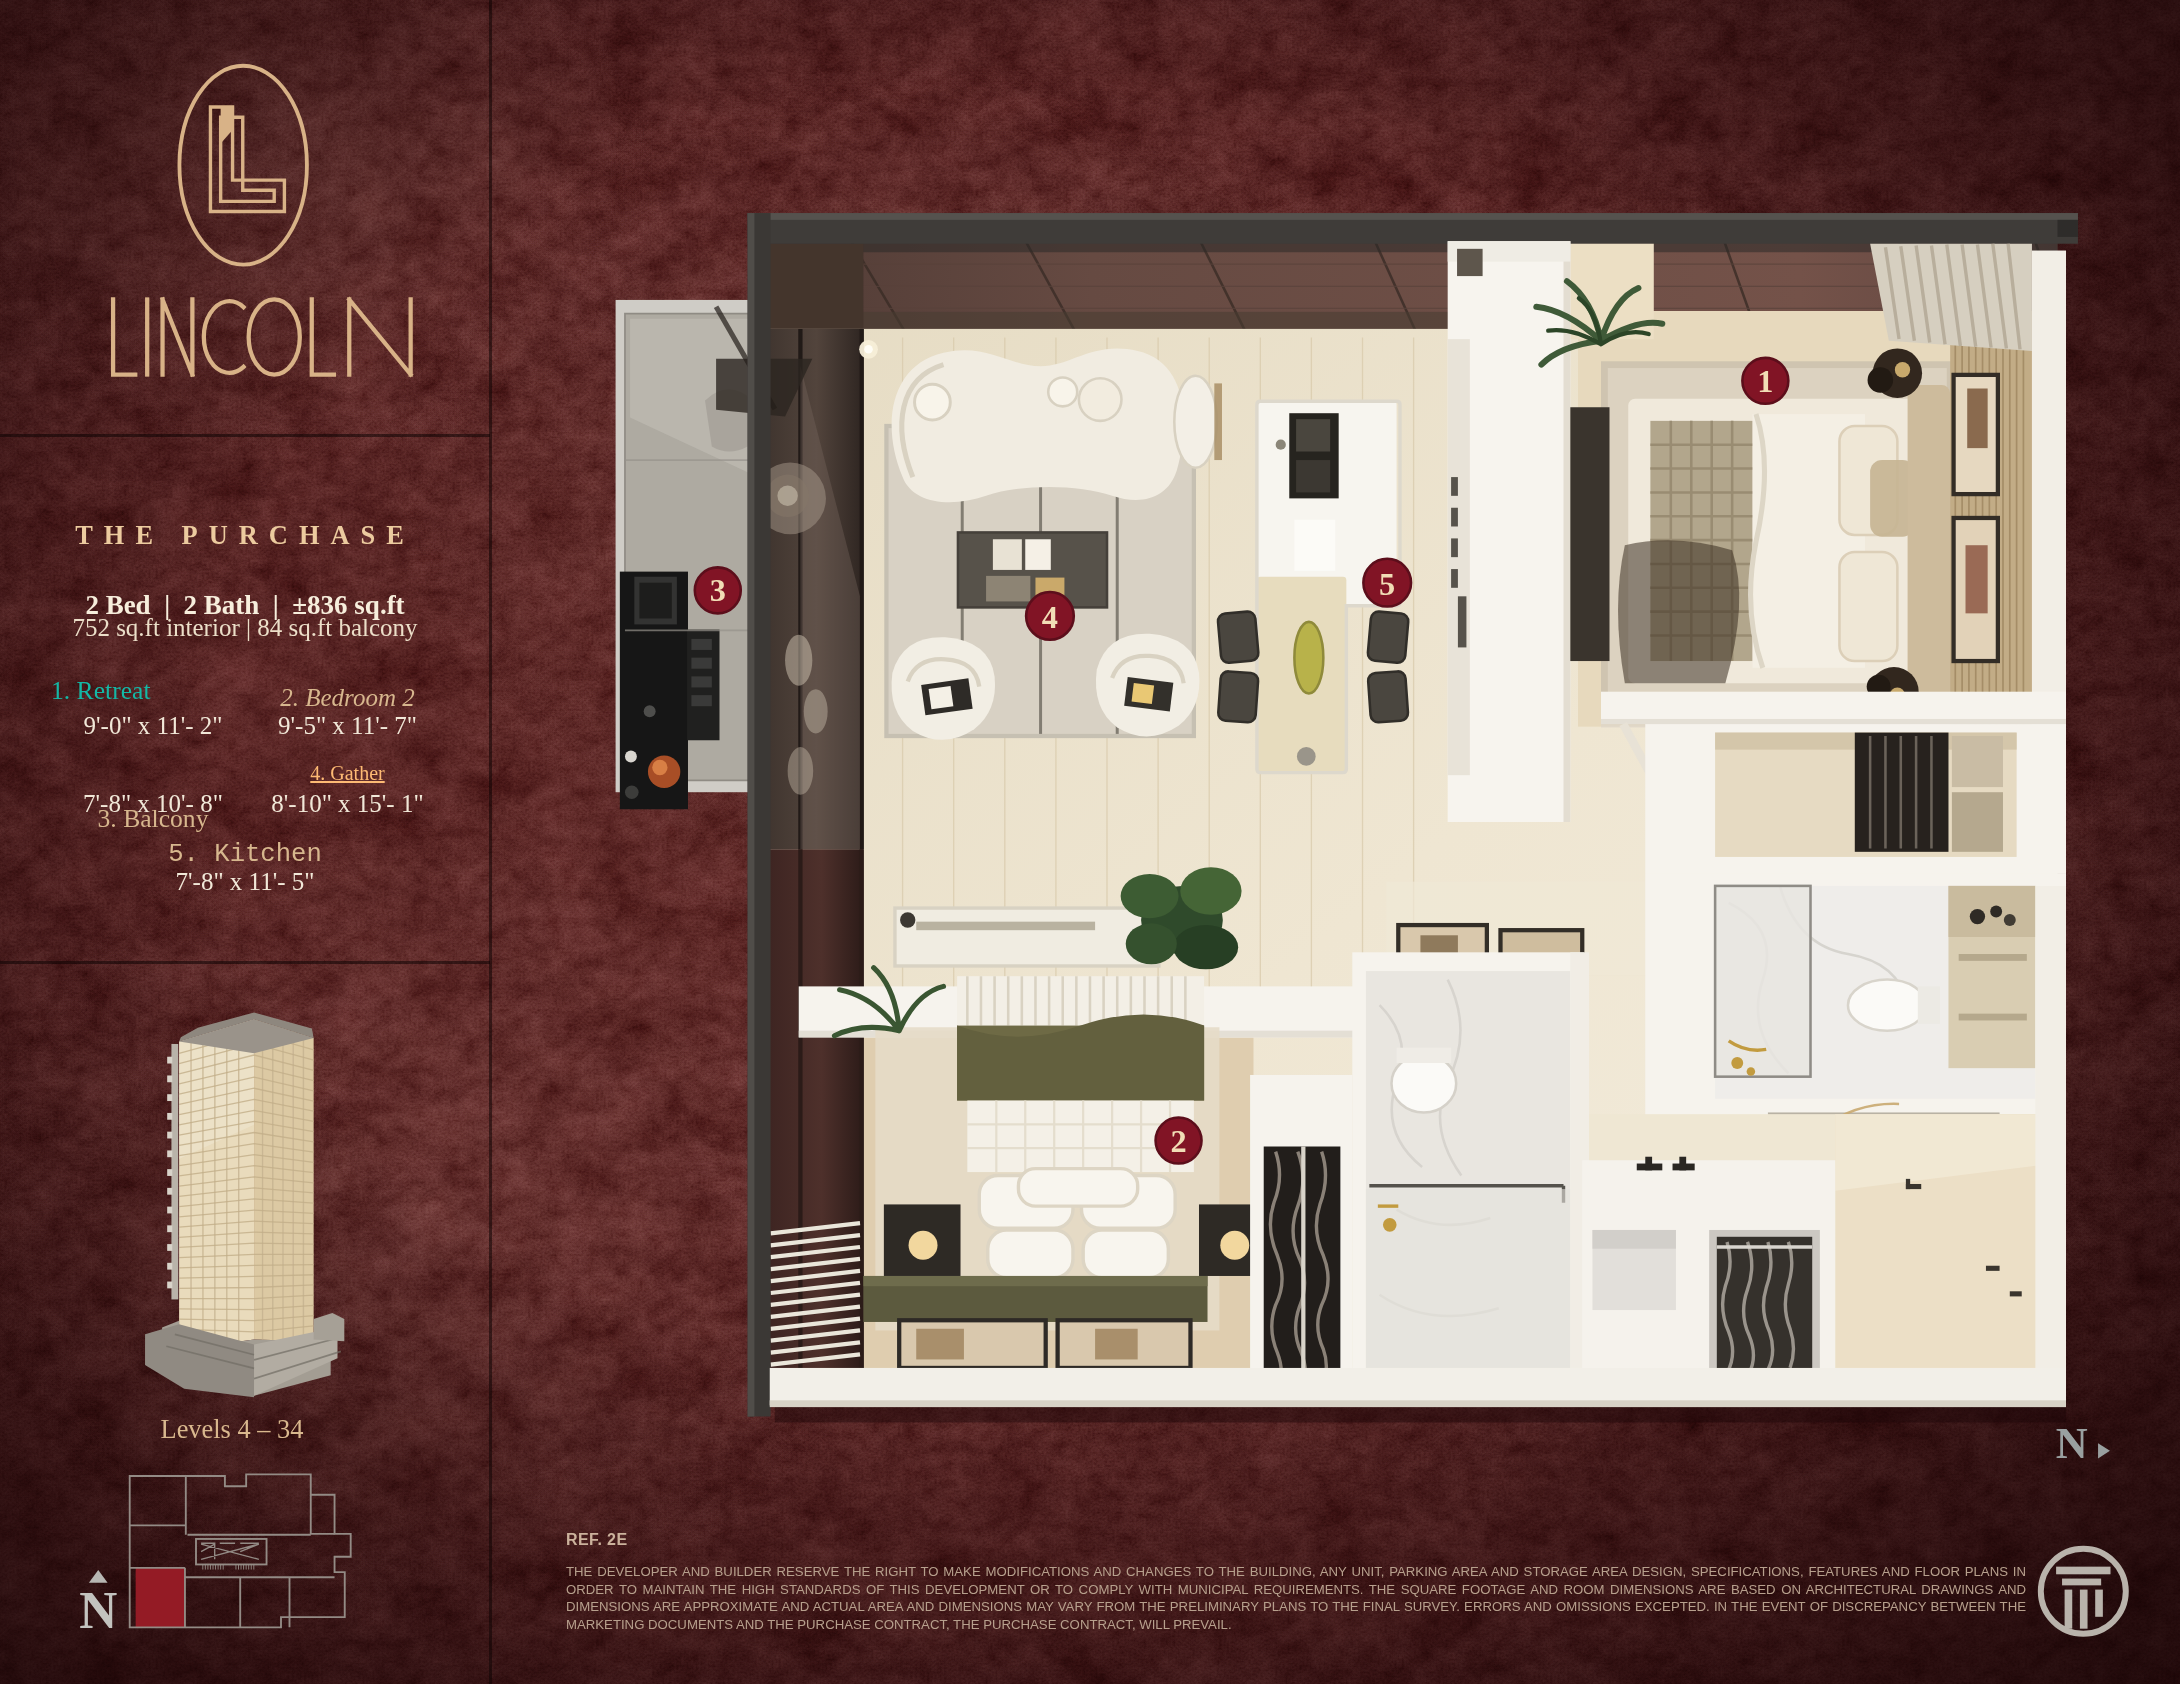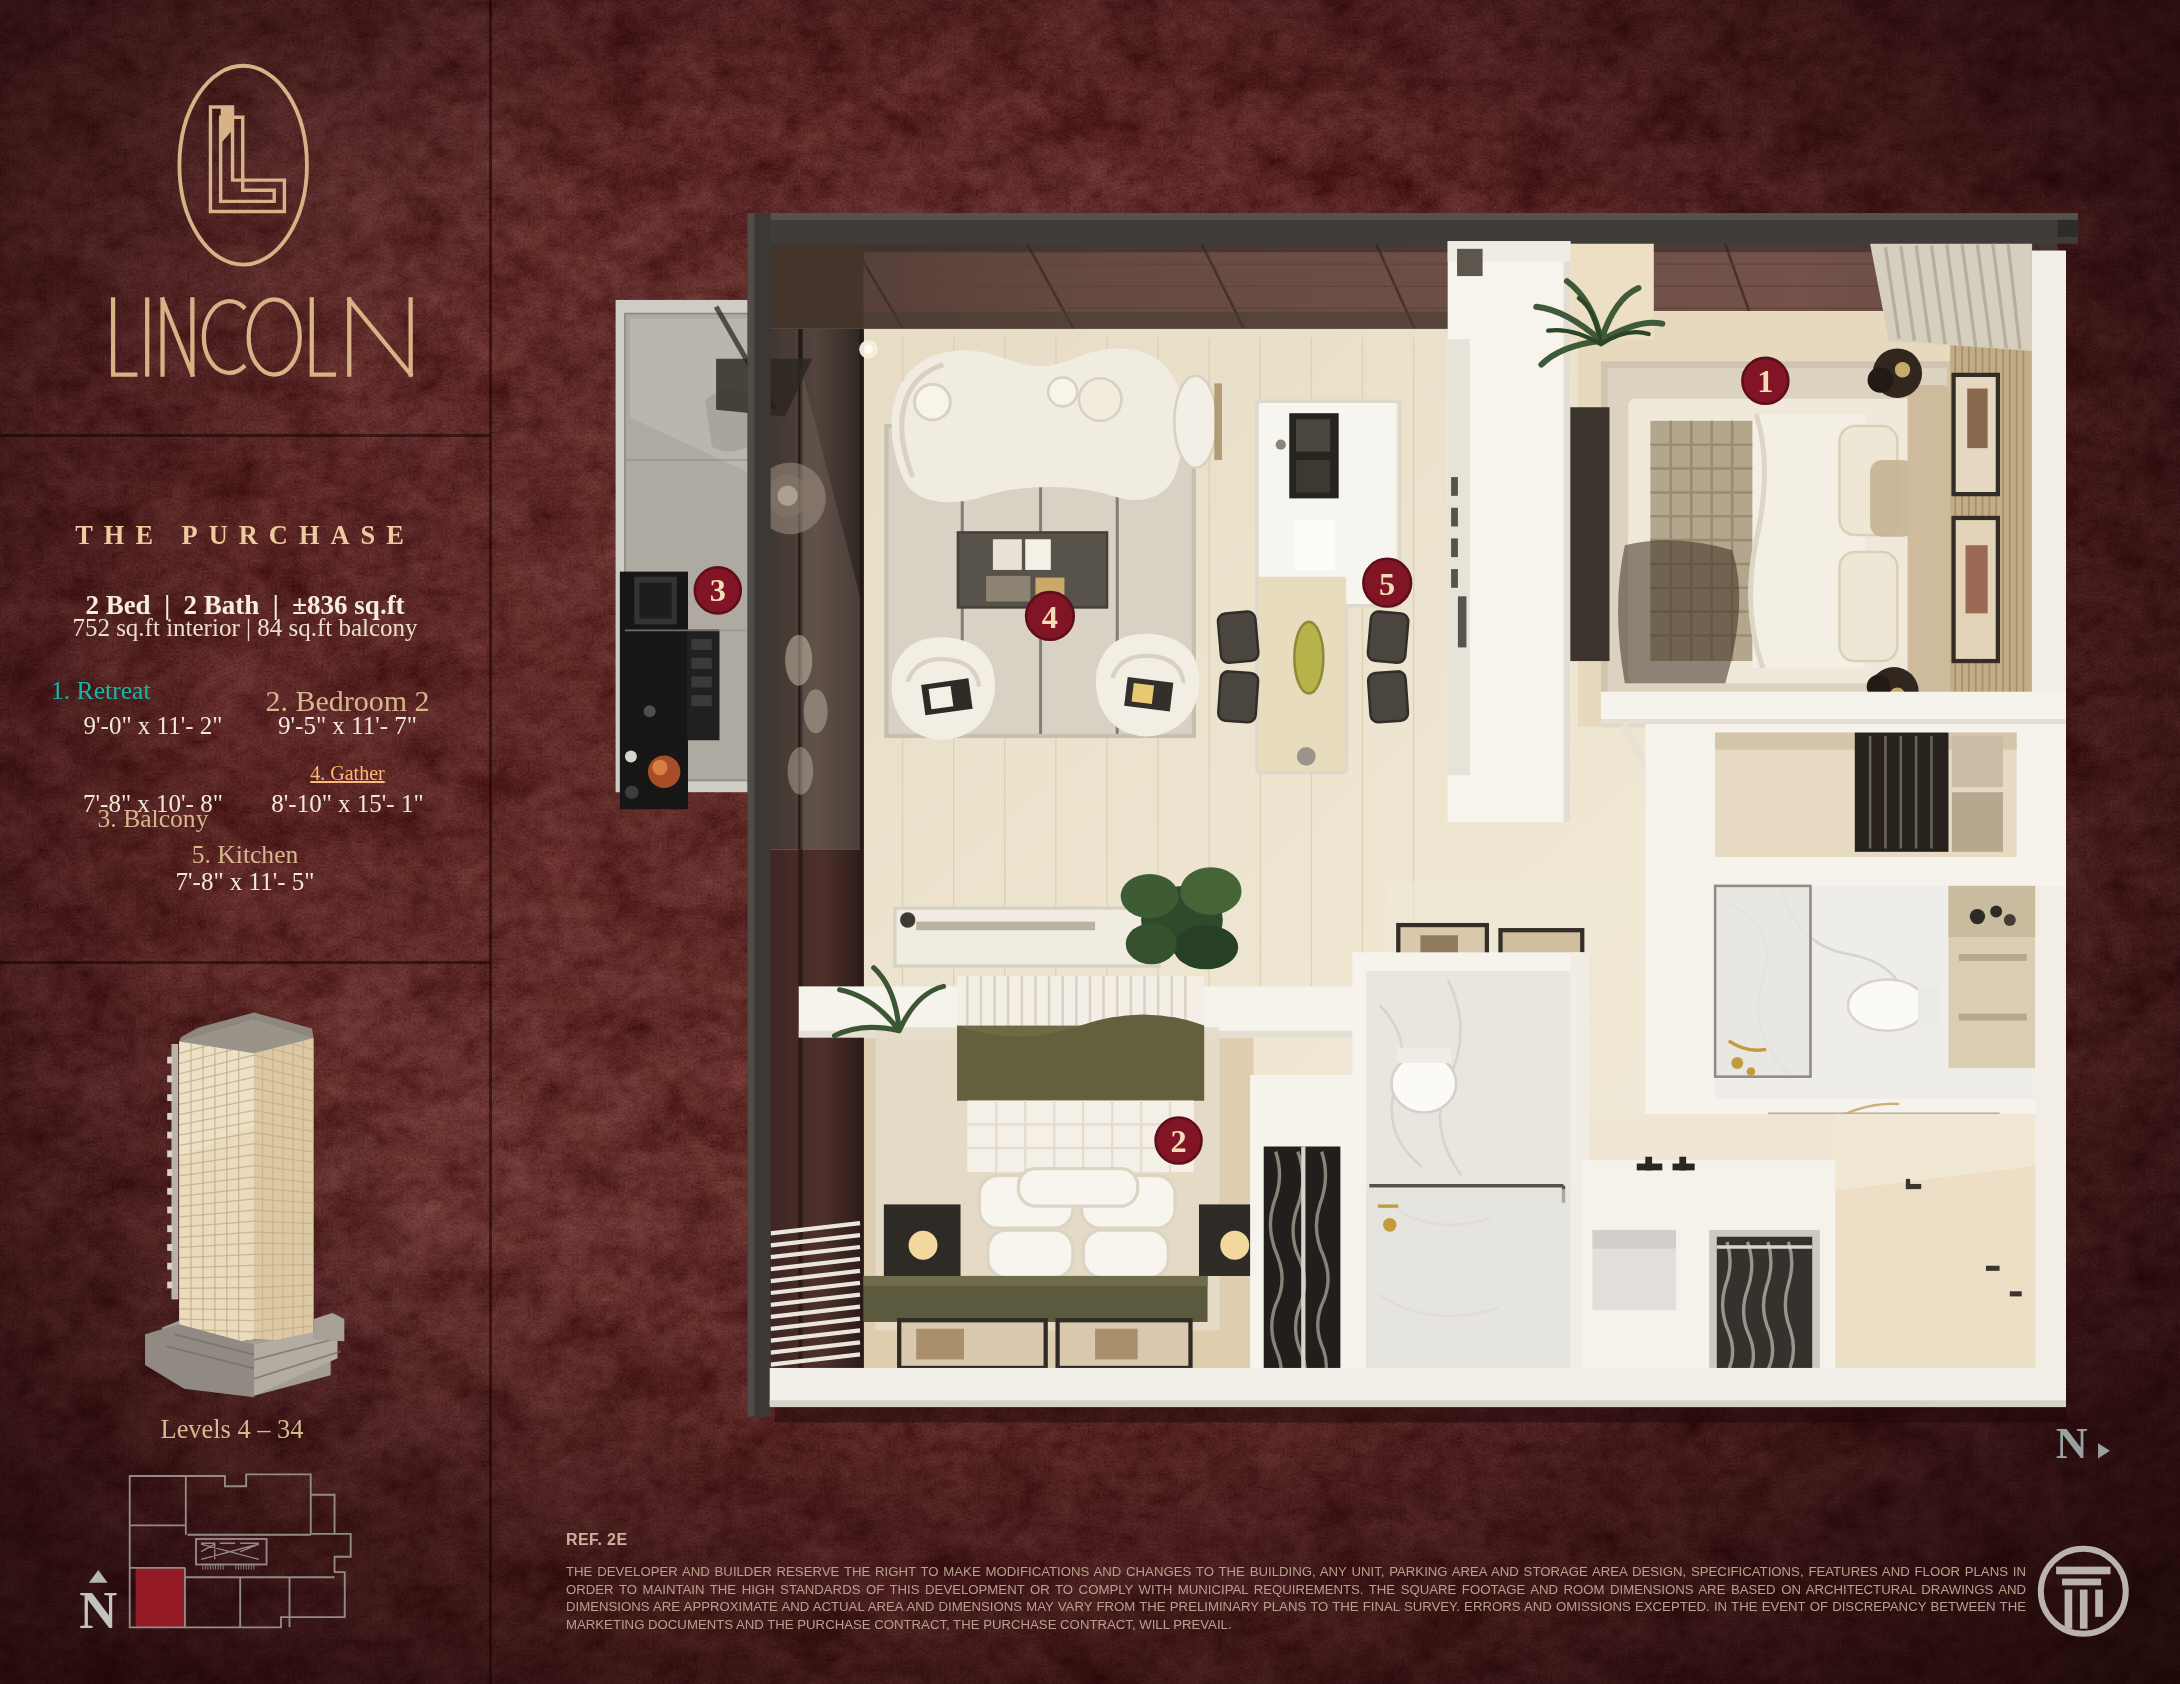--- a/index.html
+++ b/index.html
@@ -75,30 +75,30 @@
 
 <div class="txt" style="left:0px;top:520px;width:490px;text-align:center;font-size:26.4px;font-weight:bold;letter-spacing:11px;color:#eccb9f;">THE PURCHASE</div>
 
 <div class="txt" style="left:0px;top:578px;width:490px;text-align:center;font-size:27px;font-weight:bold;color:#f7eedc;margin-top:12px;">2 Bed&nbsp; | &nbsp;2 Bath&nbsp; | &nbsp;±836 sq.ft</div>
 
 <div class="txt" style="left:0px;top:614px;width:490px;text-align:center;font-size:25px;color:#ecdfc9;">752 sq.ft interior | 84 sq.ft balcony</div>
 
 <div class="txt" style="left:51px;top:676px;width:204px;text-align:left;font-size:25.6px;color:#14b8a6;">1. Retreat</div>
 <div class="txt" style="left:51px;top:712px;width:204px;text-align:center;font-size:25px;color:#f1e8d8;">9'-0" x  11'- 2"</div>
 
-<div class="txt" style="left:243px;top:684px;width:209px;text-align:center;font-size:30px;color:#d7b78e;">2. Bedroom 2</div>
+<div class="txt" style="left:243px;top:684px;width:209px;text-align:center;font-size:25px;color:#d7b78e;font-style:italic;">2. Bedroom 2</div>
 <div class="txt" style="left:243px;top:712px;width:209px;text-align:center;font-size:25px;color:#f1e8d8;">9'-5" x 11'- 7"</div>
 
 <div class="txt" style="left:51px;top:762px;width:204px;text-align:center;font-size:25.6px;color:#d7b78e;margin-top:42px;">3. Balcony</div>
 <div class="txt" style="left:51px;top:790px;width:204px;text-align:center;font-size:25px;color:#f1e8d8;">7'-8" x 10'- 8"</div>
 
 <div class="txt" style="left:243px;top:762px;width:209px;text-align:center;font-size:20px;color:#fdba74;text-decoration:underline;">4. Gather</div>
 <div class="txt" style="left:243px;top:790px;width:209px;text-align:center;font-size:25px;color:#f1e8d8;">8'-10" x 15'- 1"</div>
 
-<div class="txt" style="left:0px;top:840px;width:490px;text-align:center;font-size:25.6px;color:#d7b78e;">5. Kitchen</div>
+<div class="txt" style="left:0px;top:840px;width:490px;text-align:center;font-size:25.6px;color:#d7b78e;font-family:Liberation Mono, monospace;">5. Kitchen</div>
 <div class="txt" style="left:0px;top:868px;width:490px;text-align:center;font-size:25px;color:#f1e8d8;">7'-8" x  11'- 5"</div>
 
 <svg class="abs" style="left:128px;top:980px" width="264" height="443" viewBox="150 1150 310 520">
 
   <g fill="#b9b3a9">
     <rect x="201" y="1225" width="8" height="300"></rect>
     <g fill="#d8d3c9">
         <rect x="196" y="1240" width="6" height="8"></rect>
         <rect x="196" y="1262" width="6" height="8"></rect>
         <rect x="196" y="1284" width="6" height="8"></rect>

